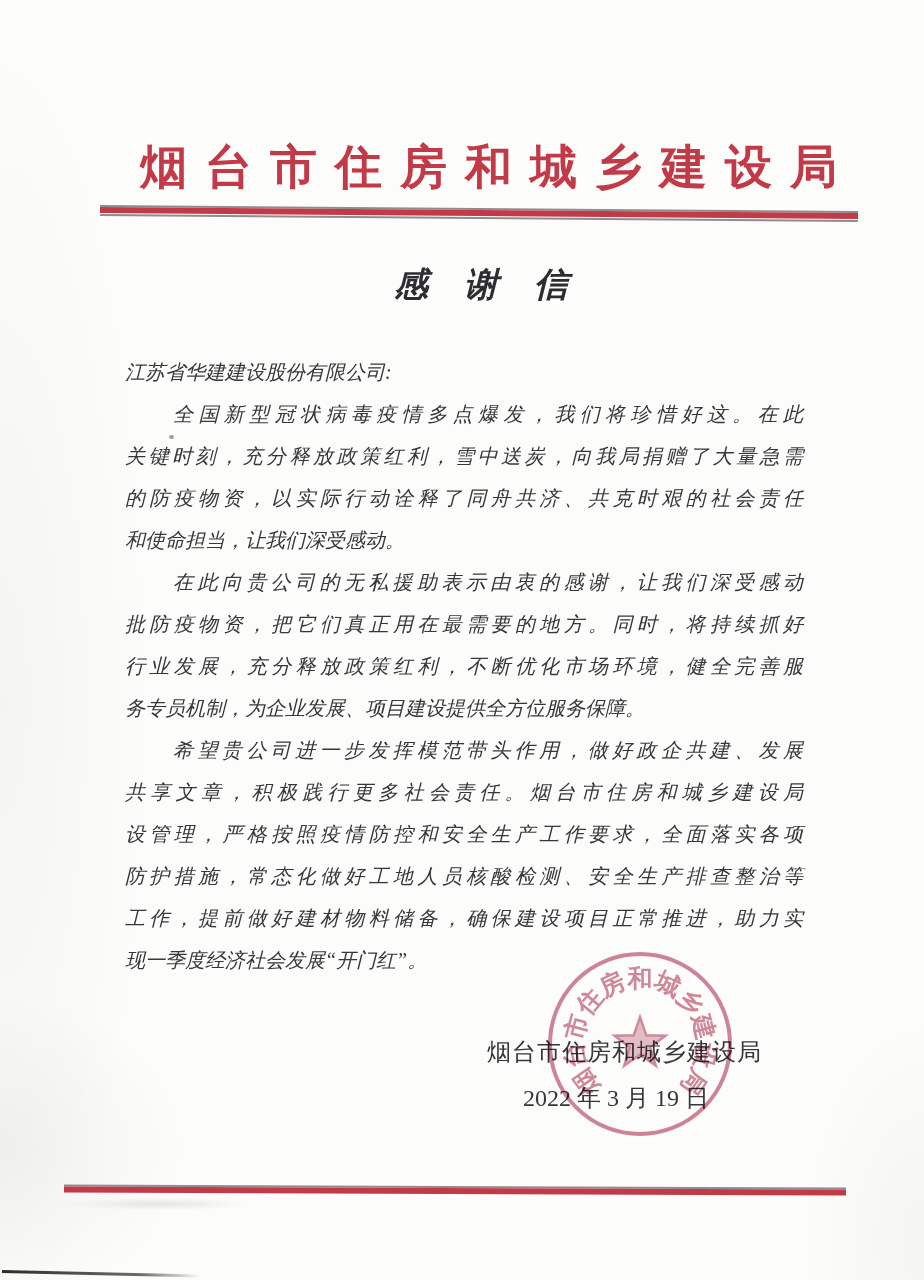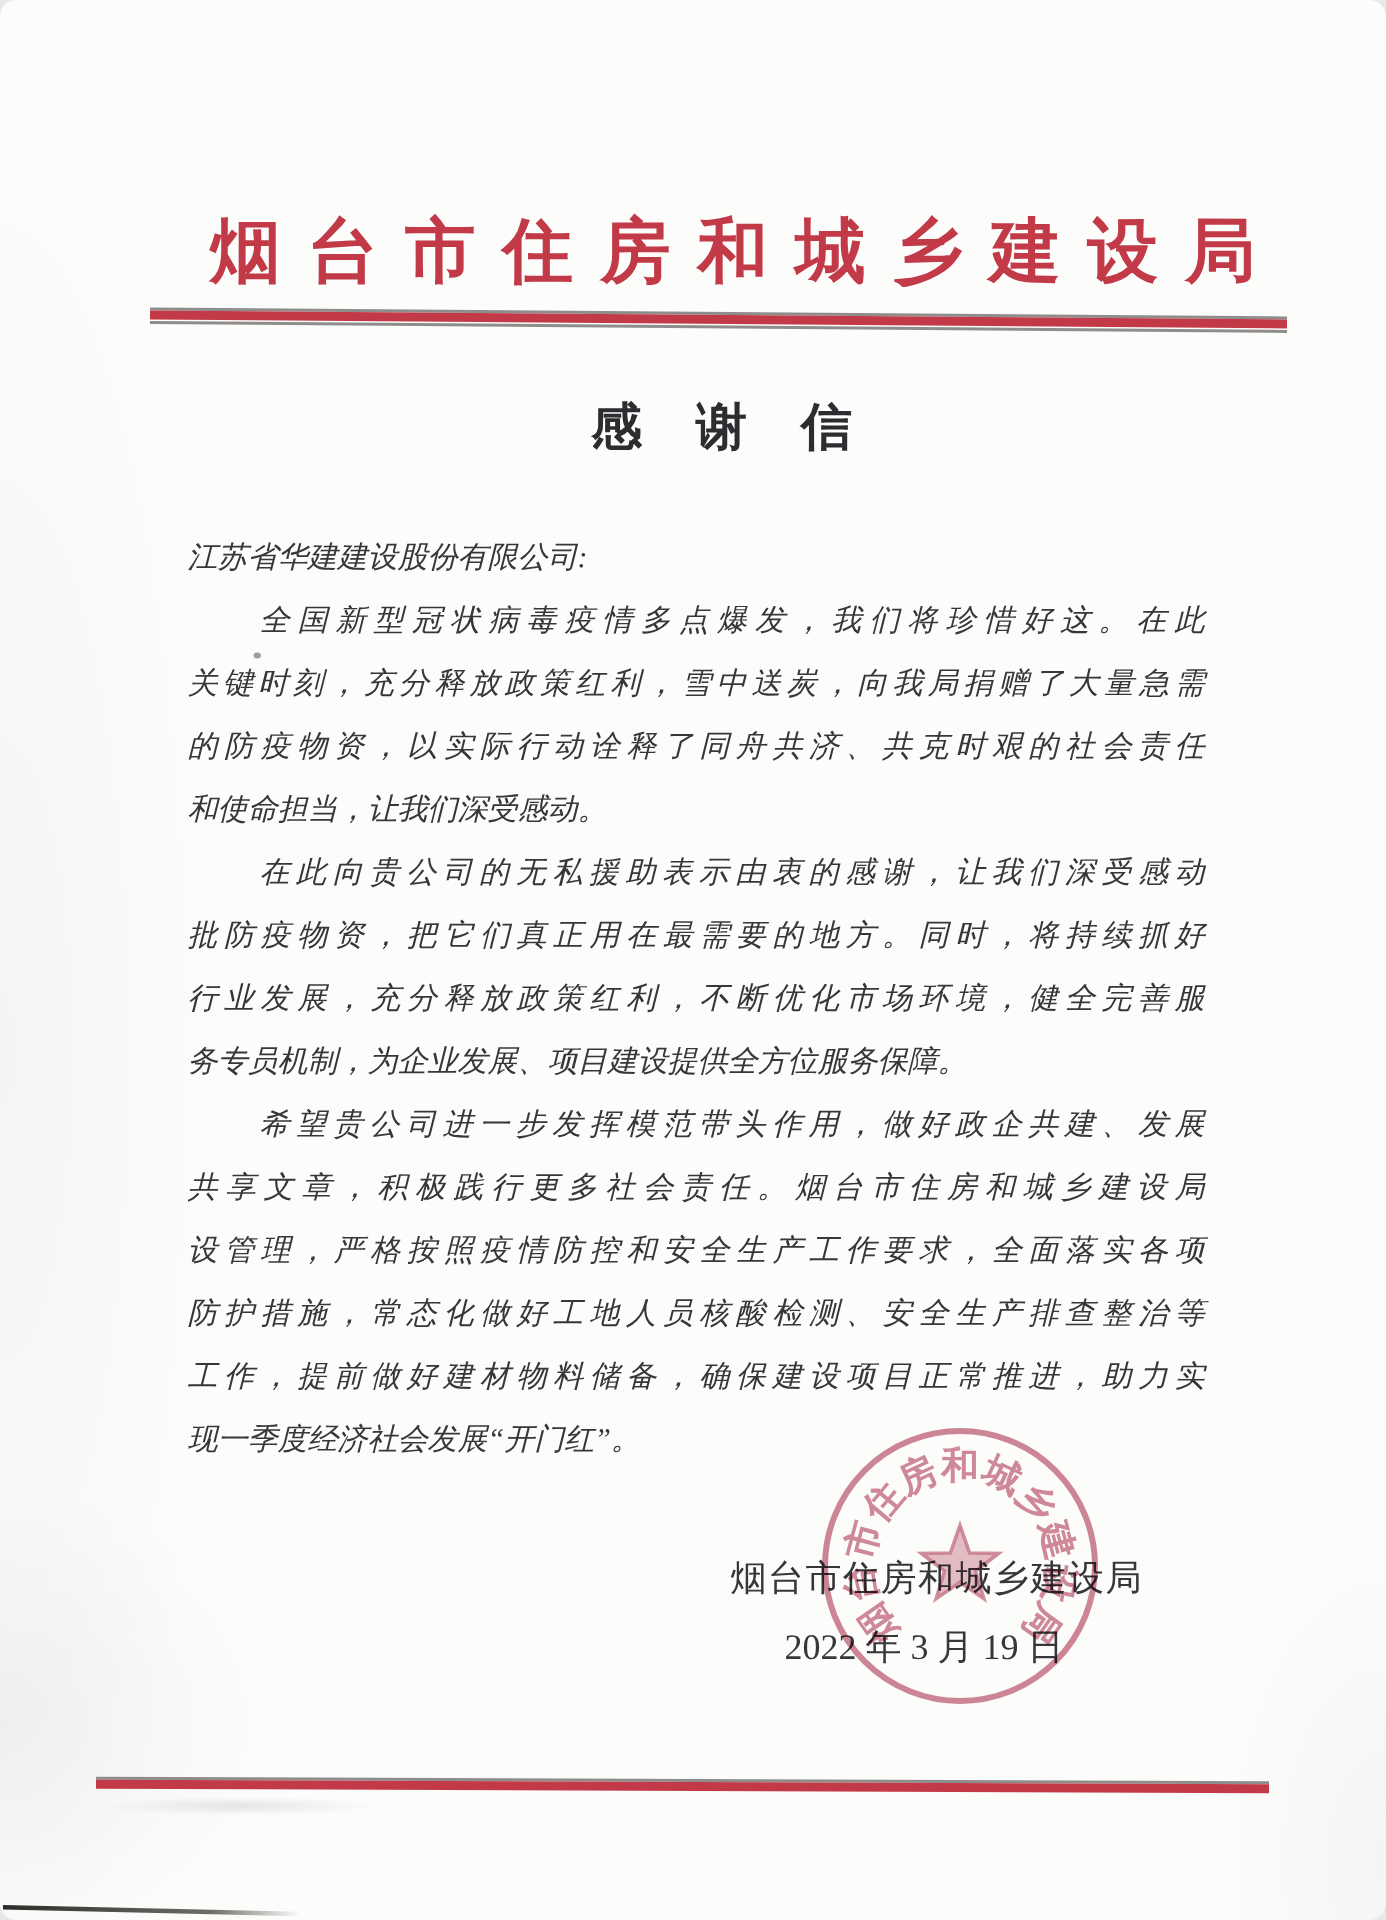--- a/index.html
+++ b/index.html
@@ -9,37 +9,37 @@
     width:924px;height:1280px;
     margin:0 auto;
     overflow:hidden;
     font-family:"Liberation Serif","DejaVu Serif",serif;
     background-color:#fcfcfb;
     background-image:
       radial-gradient(ellipse 130px 9px at 160px 1204px, rgba(110,110,110,0.16), transparent 70%),
       radial-gradient(ellipse 260px 220px at 0px 1150px, rgba(0,0,0,0.045), transparent 72%),
       radial-gradient(ellipse 200px 900px at 0px 700px, rgba(0,0,0,0.03), transparent 75%),
       radial-gradient(ellipse 160px 300px at 924px 1240px, rgba(0,0,0,0.03), transparent 75%);
-    border-radius: 11px;
   }
   .letterhead{
     position:absolute;left:140px;top:136px;
     font-size:47px;font-weight:bold;letter-spacing:18px;white-space:nowrap;
     color:var(--accent-red,#c23a48);
   }
   .rule{position:absolute;}
   .rule-top{left:100px;top:208px;width:758px;transform:rotate(0.45deg);}
   .rule-bottom{left:64px;top:1186px;width:782px;transform:rotate(0.22deg);}
   .rule .thin{height:2px;background:#8f8d8c;}
   .rule .thick{height:6px;background:var(--accent-red,#c5394a);}
   .rule .gap{height:1px;background:transparent;}
   .letter-title{
     position:absolute;left:394px;top:262px;
     font-size:34px;font-weight:bold;letter-spacing:36px;white-space:nowrap;
     color:#2d2d31;
+    font-style:italic;
   }
   .body-block{
     position:absolute;left:125px;top:351px;width:678px;
     font-size:20px;line-height:42px;color:#36363b;font-style:italic;
   }
   .line{white-space:nowrap;}
   .line.fill{white-space:normal;text-align:justify;text-align-last:justify;}
   .line.indent{text-indent:48px;}
   .signature{
     position:absolute;left:487px;top:1036px;

